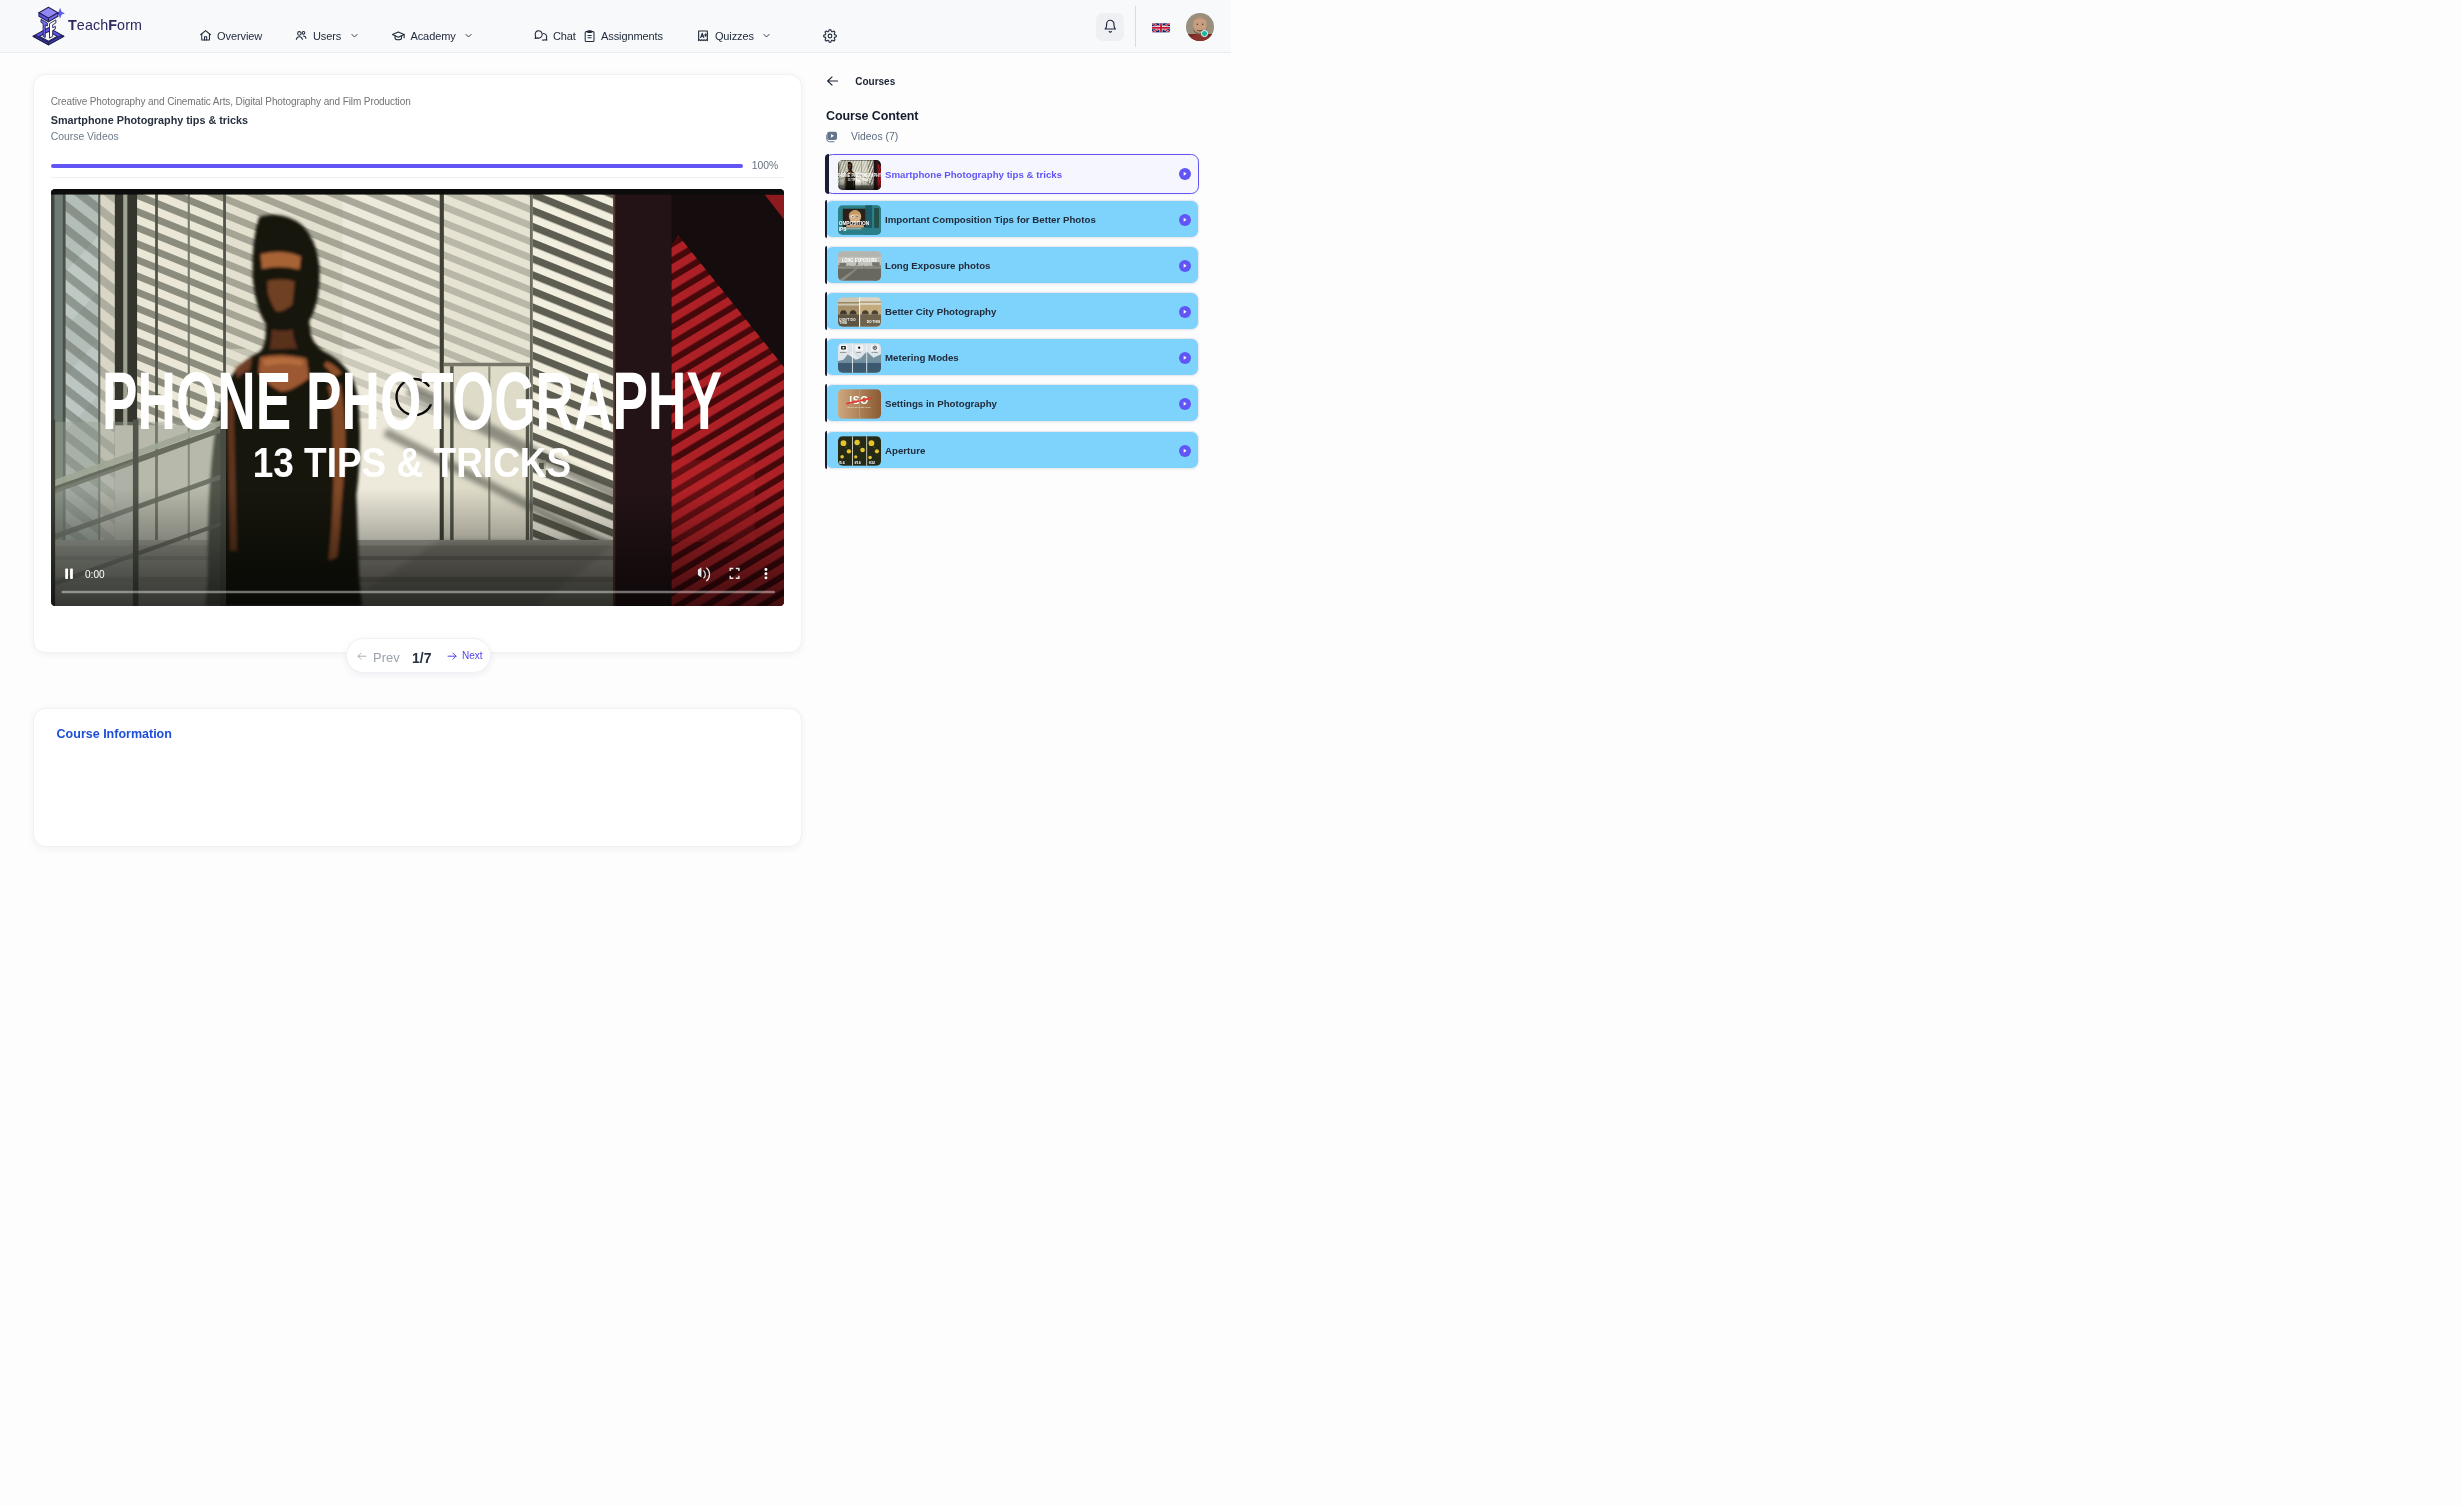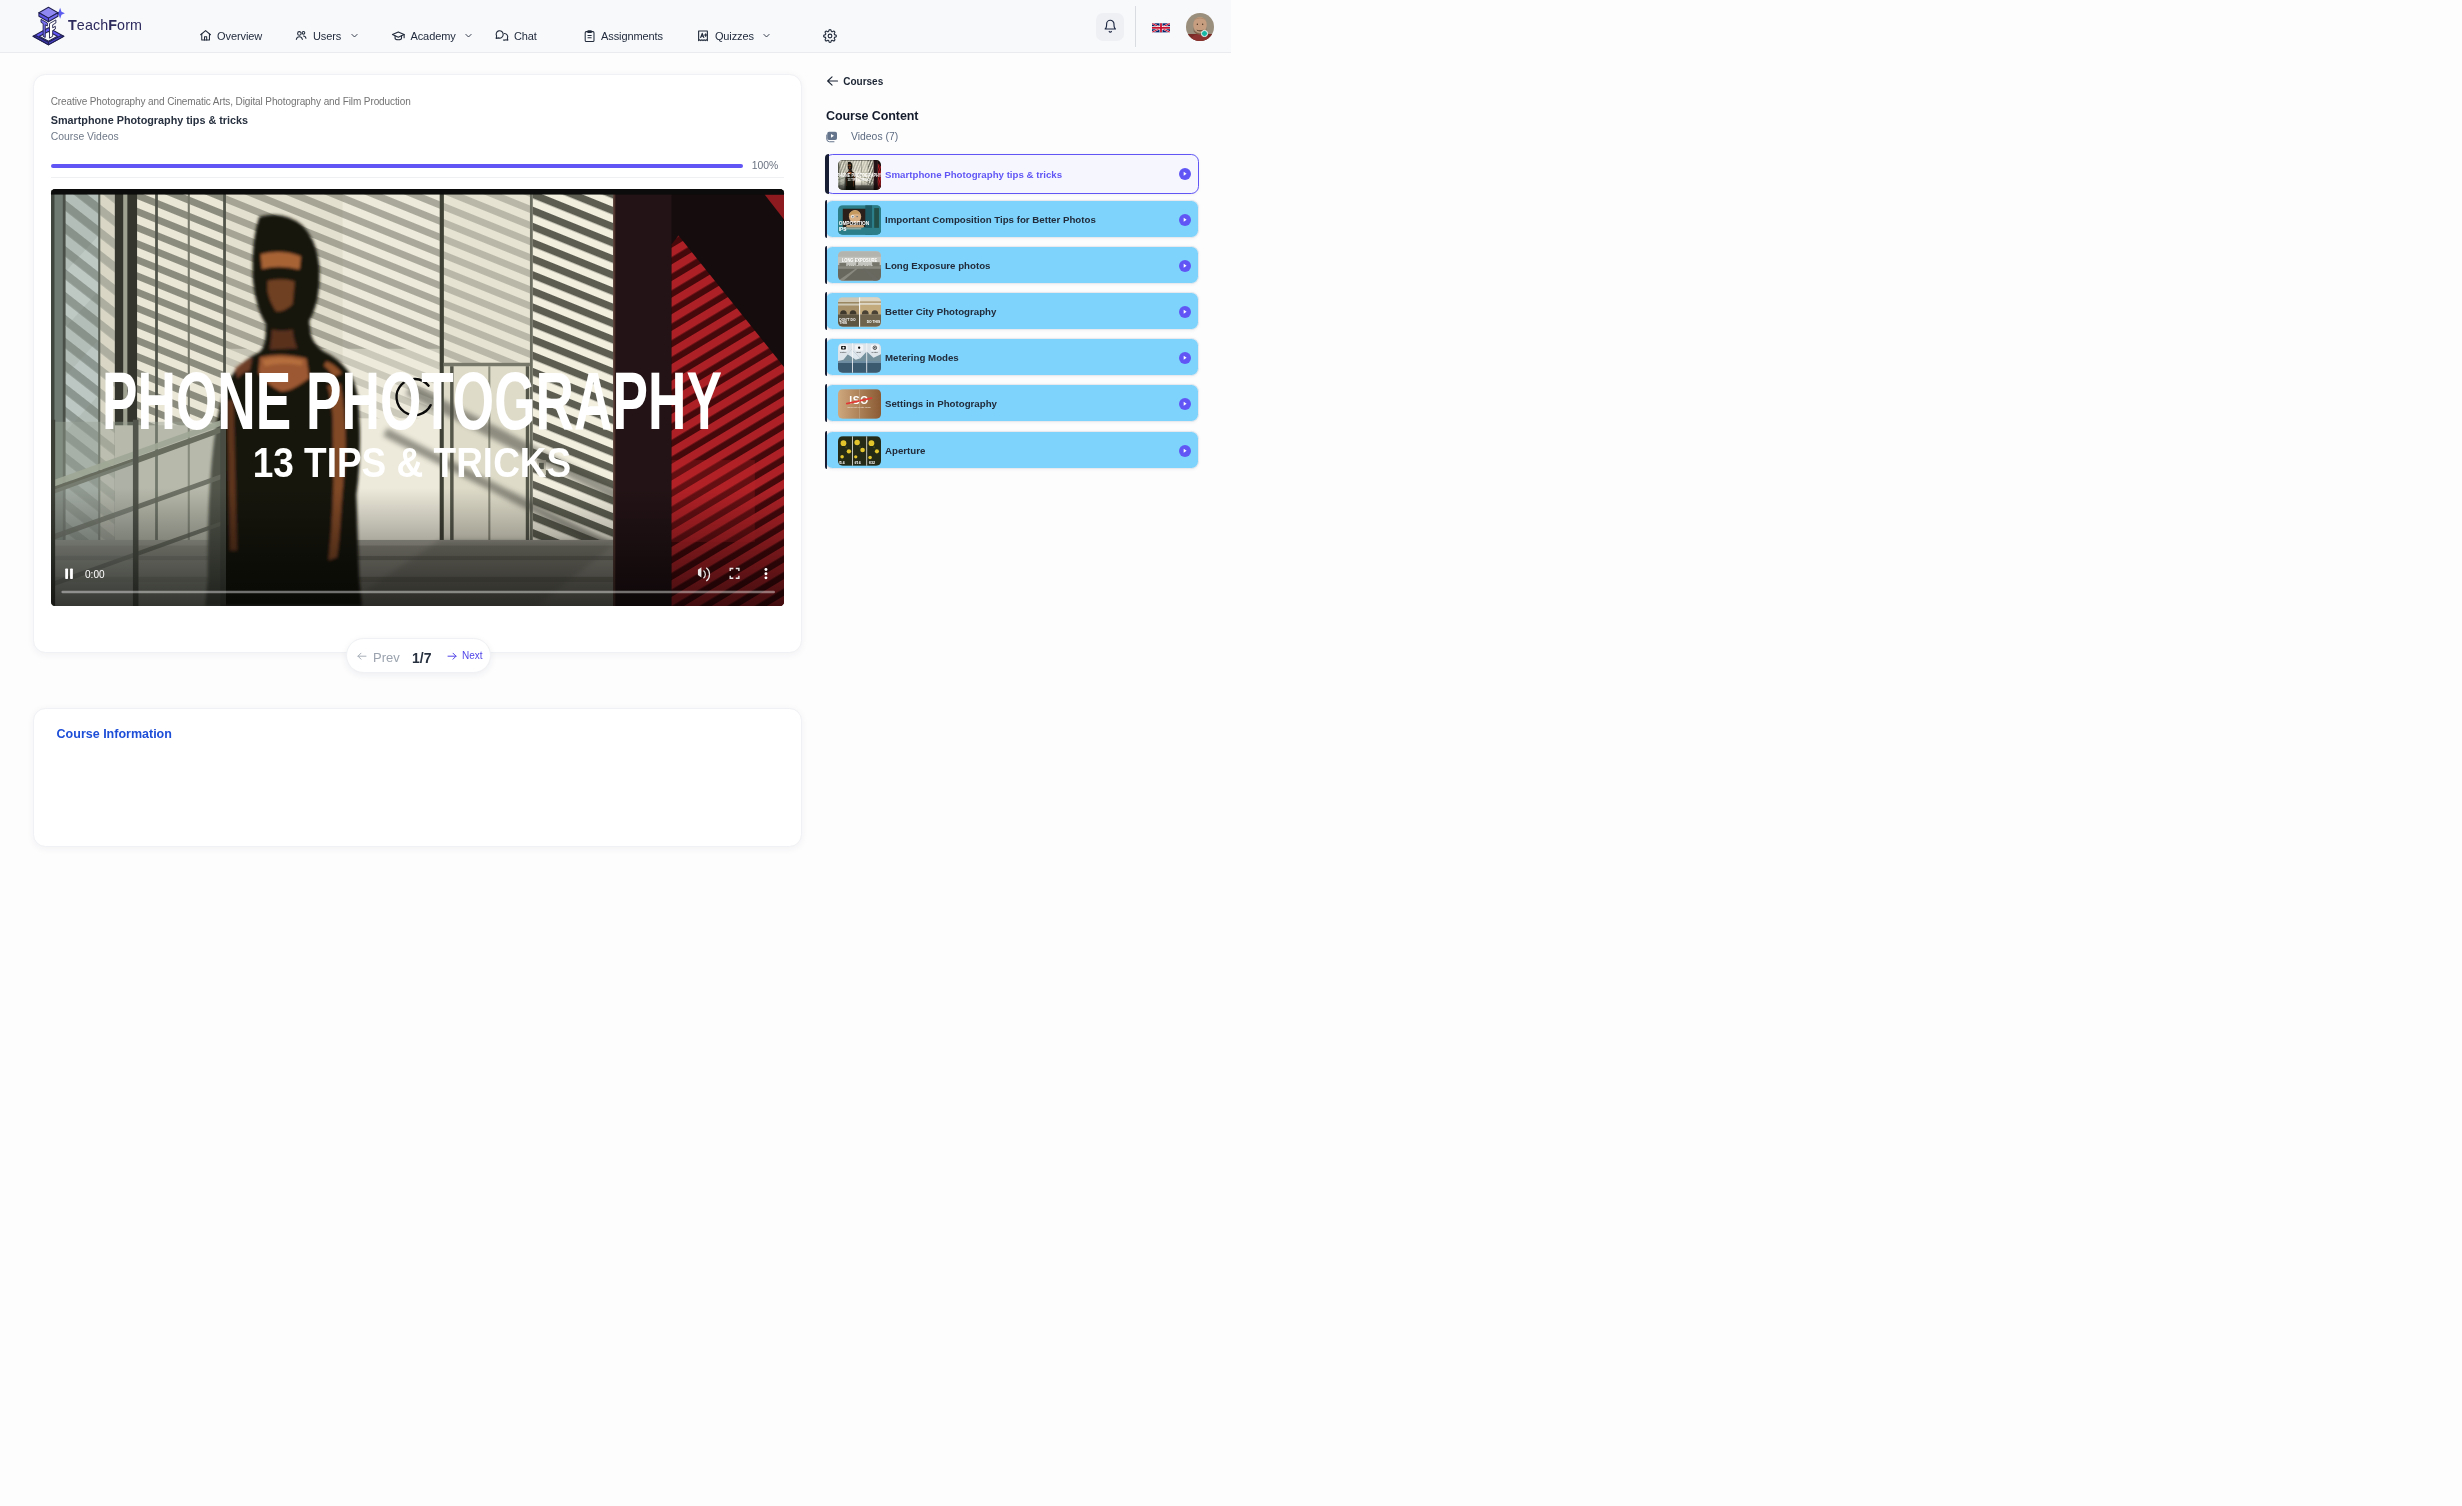--- a/index.html
+++ b/index.html
@@ -26,21 +26,21 @@
 .plab{position:absolute;right:6px;top:85px;font-size:10.4px;color:#6a7280}
 .vwrap{position:absolute;left:17.4px;top:114px;width:733px;height:417px;border-radius:4.2px;overflow:hidden;background:#111}
 .pill{position:absolute;left:346px;top:638px;width:145px;height:35px;background:#fff;border:0.7px solid #f0f1f4;border-radius:18px;box-shadow:0 2.1px 7px rgba(30,41,59,.07);z-index:5}
 .pill .pa1{position:absolute;left:9px;top:12px}
 .pill .prev{position:absolute;left:26px;top:11px;color:#9ba3ae;font-size:13px;font-weight:400}
 .pill .cnt{position:absolute;left:65px;top:10.8px;font-size:14px;font-weight:700;color:#27303f}
 .pill .pa2{position:absolute;left:99px;top:12px}
 .pill .next{position:absolute;left:115px;top:11px;color:#5145e8;font-size:10px;font-weight:400}
 .ci-title{position:absolute;left:22.6px;top:18px;font-size:12.5px;font-weight:700;color:#1d4ed8}
 
-.courses{position:absolute;left:826px;top:75px;display:flex;align-items:center;gap:4px;font-size:10px;font-weight:700;color:#1b2432}
+.courses{position:absolute;left:826px;top:75px;display:flex;align-items:center;gap:16px;font-size:10px;font-weight:700;color:#1b2432}
 .cc{position:absolute;left:826px;top:109px;font-size:12.5px;font-weight:700;color:#141c2c;letter-spacing:-0.1px}
 .vids{position:absolute;left:826px;top:131px;display:flex;align-items:center;gap:13px;font-size:10.4px;font-weight:400;color:#5d6b80}
 .item{position:absolute;left:825px;width:374px;height:38px;background:#7dd3fc;border:0.7px solid #e7e9ee;border-radius:7.7px;box-shadow:0 0.7px 2.8px rgba(30,41,59,.05)}
 .item .acc{position:absolute;left:-0.7px;top:-0.7px;bottom:-0.7px;width:2.1px;background:#171d33;border-radius:7.7px 0 0 7.7px}
 .item .thumb{position:absolute;left:11.5px;top:4.2px;width:43px;height:30px;border-radius:4.9px;overflow:hidden}
 .item .label{position:absolute;left:59px;top:0;bottom:0;display:flex;align-items:center;font-size:9.7px;font-weight:700;color:#222b3a;letter-spacing:0}
 .item .play{position:absolute;right:7.3px;top:13.2px;width:12px;height:12px;border-radius:50%;background:#6156f5;display:flex;align-items:center;justify-content:center}
 .item.sel{height:40px;background:#f6f7fe;border:1.4px solid #6156f5}
 .item.sel .acc{left:-1.4px;top:-1.4px;bottom:-1.4px;width:4.2px;border-radius:7.7px 0 0 7.7px}
 .item.sel .label{color:#6156f5}
@@ -238,21 +238,21 @@
       <svg width="14.6" height="14" viewBox="0 0 24 24" fill="none" stroke="#212b3b" stroke-width="1.9" stroke-linecap="round" stroke-linejoin="round">
         <path d="M2 9.5 12 5l10 4.5L12 14 2 9.5z"></path>
         <path d="M6.5 11.5V16c0 1.2 2.5 2.5 5.5 2.5s5.5-1.3 5.5-2.5v-4.5"></path>
         <path d="M22 9.5V15"></path>
       </svg>
       <span>Academy</span>
       <svg class="chev" width="9" height="9" viewBox="0 0 24 24" fill="none" stroke="#212b3b" stroke-width="2.4" stroke-linecap="round" stroke-linejoin="round">
         <path d="M5 9l7 7 7-7"></path>
       </svg>
     </div>
-  <div class="ni" style="left:495px">
+  <div class="ni" style="left:534px">
       <svg width="14" height="14" viewBox="0 0 24 24" fill="none" stroke="#212b3b" stroke-width="1.9" stroke-linecap="round" stroke-linejoin="round">
         <path d="M14 9a6 6 0 1 0-11.2 3L2 16l4-.8A6 6 0 0 0 14 9z"></path>
         <path d="M14.5 18.8a6 6 0 0 0 4.3-.3l3.2.7-.7-3.2A6 6 0 0 0 16 7.6"></path>
       </svg>
       <span>Chat</span>
     </div>
   <div class="ni" style="left:583px">
       <svg width="13.2" height="14" viewBox="0 0 24 24" fill="none" stroke="#212b3b" stroke-width="1.9" stroke-linecap="round" stroke-linejoin="round">
         <rect x="4" y="4" width="16" height="18" rx="2"></rect>
         <path d="M9 2.5h6v3H9z"></path>

